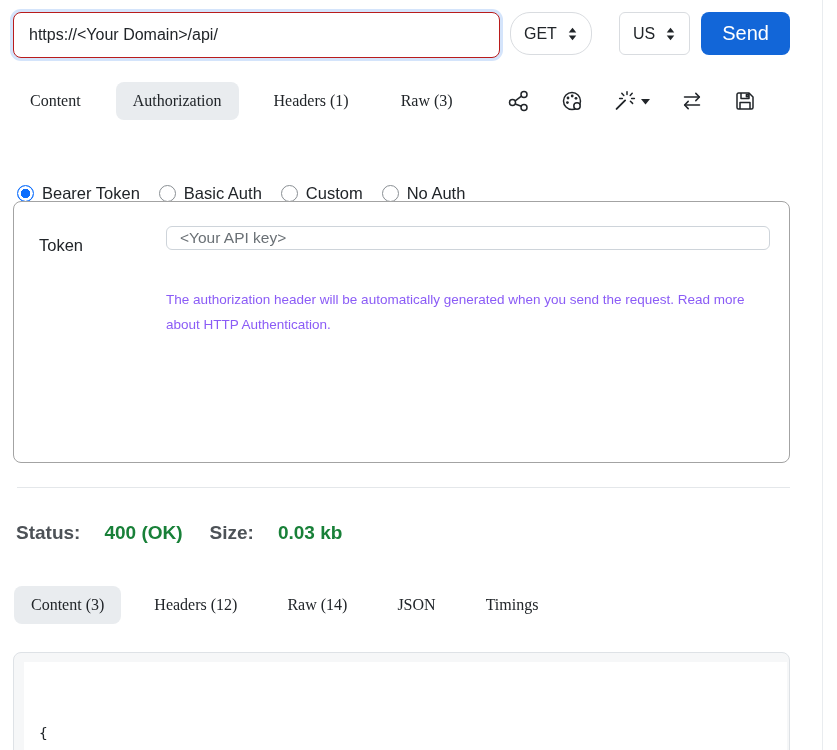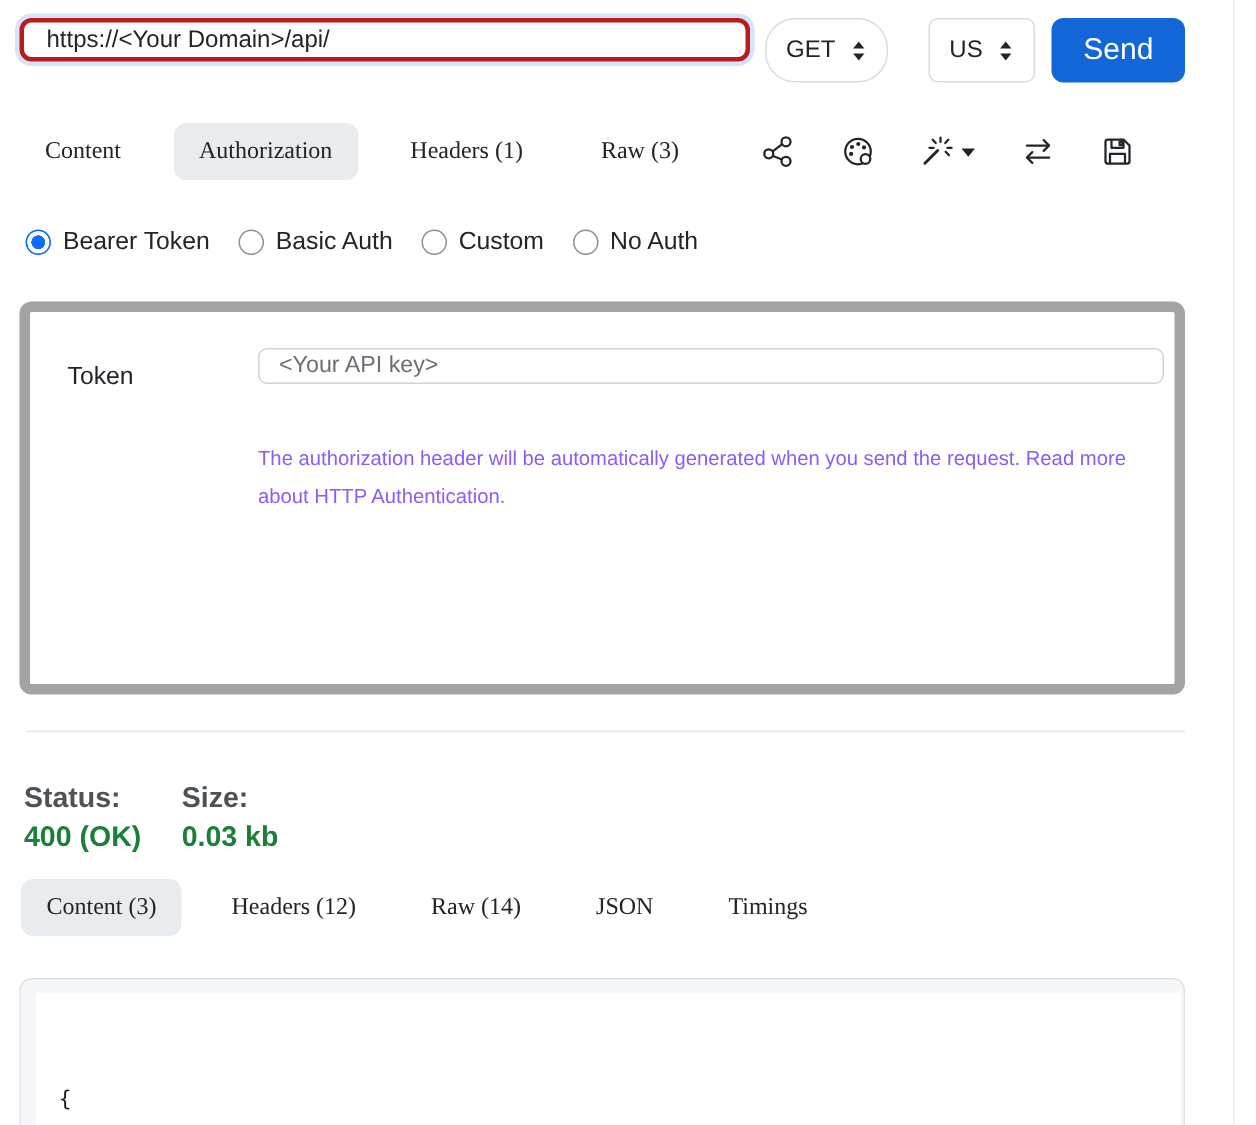--- a/index.html
+++ b/index.html
@@ -3,21 +3,21 @@
 <meta charset="utf-8">
 <style>
   * { margin:0; padding:0; box-sizing:border-box; }
   html,body { background:#fff; }
   body { font-family:"Liberation Sans","DejaVu Sans",sans-serif; color:#212529; }
   .page { position:relative; width:837px; height:750px; background:#fff; overflow:hidden; }
   .pane-divider { position:absolute; left:822px; top:0; width:1px; height:750px; background:#e9ecef; }
 
   
   .url-row { position:absolute; top:12px; left:13px; width:777px; display:flex; gap:10px; align-items:stretch; height:43px; }
-  .url-input { flex:0 0 487px; height:29px; border:3px solid #b91c1c; border-radius:8px;
+  .url-input { flex:0 0 487px; height:46px; border:1px solid #b91c1c; border-radius:8px;
     box-shadow:0 0 0 3px #d4e4fb; padding:0 15px; font-size:16px; color:#212529; outline:none;
     font-family:inherit; }
   .select-box { height:43px; border:1px solid #d9dce0; border-radius:6px; background:#fff;
     display:flex; align-items:center; justify-content:space-between; padding:0 11px 0 13px;
     font-size:16px; color:#212529; cursor:pointer; }
   .select-method { width:87px;border-radius:20px; }
   .select-region { width:72px; margin-left:17px; }
   .updown { width:15px; height:18px; margin-left:8px; }
   .send-btn { width:100px; height:43px; margin-left:1px; background:#1266d8; color:#fff; border:none;
     border-radius:8px; font-size:20px; font-family:inherit; cursor:pointer; }
@@ -27,41 +27,41 @@
   .tab { padding:10px 17px; font-size:16px; color:#212529; border-radius:8px; cursor:pointer;
     margin-right:18px; white-space:nowrap;font-family:Liberation Serif, serif; }
   .tab.active { background:#e9ecef; }
   .toolbar { margin-left:auto; margin-right:33px; display:flex; align-items:center; gap:29px; }
   .icon-btn { width:24px; height:24px; display:flex; align-items:center; cursor:pointer; }
   .icon-btn svg { display:block; }
   .wand-wrap { display:flex; align-items:center; gap:3px; width:auto; }
 
   
   .radio-row { position:absolute; top:152px; left:17px; display:flex; align-items:center; gap:19px; }
-  .radio-item { display:flex; align-items:center; gap:8px; font-size:16.5px; cursor:pointer; }
+  .radio-item { display:flex; align-items:center; gap:8px; font-size:16.5px; cursor:pointer;margin-top:32px; }
   .radio { width:17px; height:17px; border-radius:50%; background:#fff; border:1px solid #8a8f94; flex:0 0 auto; }
   .radio.sel { border:1px solid #0d6efd; background:#0d6efd; box-shadow:inset 0 0 0 2.5px #fff;
     background-clip:padding-box; background:radial-gradient(circle,#0d6efd 0 4.5px,#fff 4.7px 6px,#0d6efd 6.2px); }
 
   
   .panel { position:absolute; top:201px; left:13px; width:777px; height:262px;
-    border:7px solid #a3a3a3; border-radius:8px; background:#fff; }
+    border:1px solid #a3a3a3; border-radius:8px; background:#fff; }
   .token-label { position:absolute; left:25px; top:34px; font-size:16.5px; color:#212529; }
   .token-input { position:absolute; left:152px; top:24px; width:604px; height:24px;
     border:1px solid #ced4da; border-radius:6px; padding:0 13px; font-size:15.5px;
     font-family:inherit; color:#be185d; }
   .token-input::placeholder { color:#6a7075; opacity:1; }
   .help-text { position:absolute; left:152px; top:85px; width:592px; font-size:13.5px;
     line-height:25px; color:#8b5cf6; }
 
   .hr { position:absolute; top:487px; left:17px; width:773px; height:1px; background:#e4e7ea; }
 
   
   .status-row { position:absolute; top:522px; left:16px; display:flex; gap:27px; font-size:19px; }
-  .stat { display:flex; gap:4px;flex-direction:column; }
+  .stat { display:flex; gap:24px; }
   .stat .lbl { color:#4d5257; font-weight:600; }
   .stat .val { color:#188038; font-weight:700; }
 
   .resp-tabs { top:586px; left:14px; }
   .resp-tabs .tab { margin-right:16px; }
 
   
   .code-wrap { position:absolute; top:652px; left:13px; width:777px; height:110px;
     border:1px solid #dee2e6; border-radius:8px; background:#f6f7f8; padding:9px 2px 0 10px; overflow:hidden; }
   .code { background:#fff; width:100%; height:100%; padding:9px 0 0 15px;

